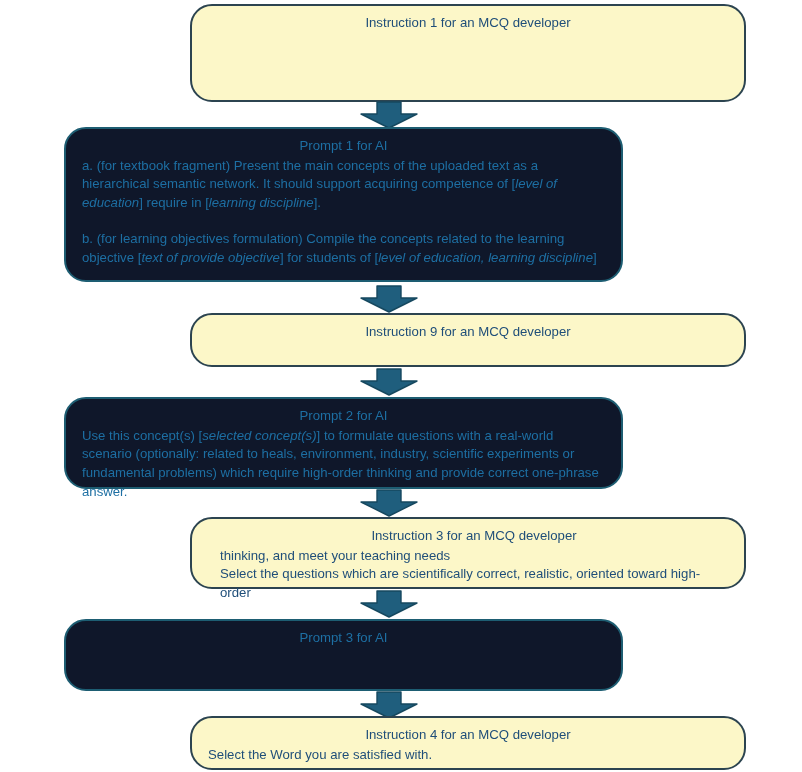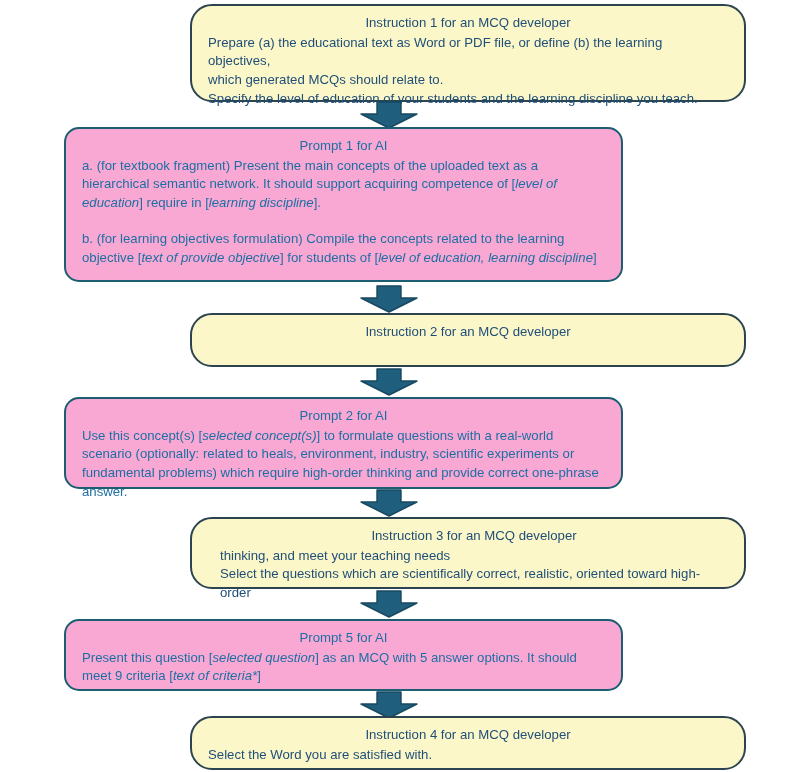--- a/index.html
+++ b/index.html
@@ -34,26 +34,25 @@
 
   .node.instruction {
     background: #fcf7c8;
     border-color: #2c4450;
     color: #1f4e79;
     left: 190px;
     width: 556px;
   }
 
   .node.prompt {
-    background: #f9a8d4;
+    background: #0f172a;
     border-color: #1d5d72;
     color: #1d6fa3;
     left: 64px;
     width: 559px;
-    border-radius: 15px;
   }
 
   .node-title {
     text-align: center;
     margin-bottom: 1px;
     white-space: nowrap;
   }
 
   .node-body {
     text-align: left;
@@ -83,25 +82,20 @@
     height: 28px;
   }
 </style>
 </head>
 <body>
 
 <div id="flow">
 
   <div class="node instruction" style="top:4px; height:98px;">
     <div class="node-title">Instruction 1 for an MCQ developer</div>
-    <div class="node-body">
-      <p>Prepare (a) the educational text as Word or PDF file, or define (b) the learning objectives,</p>
-      <p>which generated MCQs should relate to.</p>
-      <p>Specify the level of education of your students and the learning discipline you teach.</p>
-    </div>
   </div>
 
   <div class="arrow" style="left:360px; top:101px;">
     <svg viewBox="0 0 58 28" xmlns="http://www.w3.org/2000/svg">
       <polygon points="17,1 41,1 41,13 57,13 29,27 1,13 17,13" fill="#1f5e7d" stroke="#16485f" stroke-width="1.4" stroke-linejoin="round"></polygon>
     </svg>
   </div>
 
   <div class="node prompt" style="top:127px; height:155px;">
     <div class="node-title">Prompt 1 for AI</div>
@@ -111,21 +105,21 @@
     </div>
   </div>
 
   <div class="arrow" style="left:360px; top:285px;">
     <svg viewBox="0 0 58 28" xmlns="http://www.w3.org/2000/svg">
       <polygon points="17,1 41,1 41,13 57,13 29,27 1,13 17,13" fill="#1f5e7d" stroke="#16485f" stroke-width="1.4" stroke-linejoin="round"></polygon>
     </svg>
   </div>
 
   <div class="node instruction" style="top:313px; height:54px;">
-    <div class="node-title">Instruction 2 for an MCQ developer</div>
+    <div class="node-title">Instruction 9 for an MCQ developer</div>
   </div>
 
   <div class="arrow" style="left:360px; top:368px;">
     <svg viewBox="0 0 58 28" xmlns="http://www.w3.org/2000/svg">
       <polygon points="17,1 41,1 41,13 57,13 29,27 1,13 17,13" fill="#1f5e7d" stroke="#16485f" stroke-width="1.4" stroke-linejoin="round"></polygon>
     </svg>
   </div>
 
   <div class="node prompt" style="top:397px; height:92px;">
     <div class="node-title">Prompt 2 for AI</div>
@@ -148,24 +142,21 @@
     </div>
   </div>
 
   <div class="arrow" style="left:360px; top:590px;">
     <svg viewBox="0 0 58 28" xmlns="http://www.w3.org/2000/svg">
       <polygon points="17,1 41,1 41,13 57,13 29,27 1,13 17,13" fill="#1f5e7d" stroke="#16485f" stroke-width="1.4" stroke-linejoin="round"></polygon>
     </svg>
   </div>
 
   <div class="node prompt" style="top:619px; height:72px;">
-    <div class="node-title">Prompt 5 for AI</div>
-    <div class="node-body">
-      <p><span>Present this question [</span><span class="ph">selected question</span><span>] as an MCQ with 5 answer options. It should meet 9 criteria [</span><span class="ph">text of criteria*</span><span>]</span></p>
-    </div>
+    <div class="node-title">Prompt 3 for AI</div>
   </div>
 
   <div class="arrow" style="left:360px; top:691px;">
     <svg viewBox="0 0 58 28" xmlns="http://www.w3.org/2000/svg">
       <polygon points="17,1 41,1 41,13 57,13 29,27 1,13 17,13" fill="#1f5e7d" stroke="#16485f" stroke-width="1.4" stroke-linejoin="round"></polygon>
     </svg>
   </div>
 
   <div class="node instruction" style="top:716px; height:54px;">
     <div class="node-title">Instruction 4 for an MCQ developer</div>

